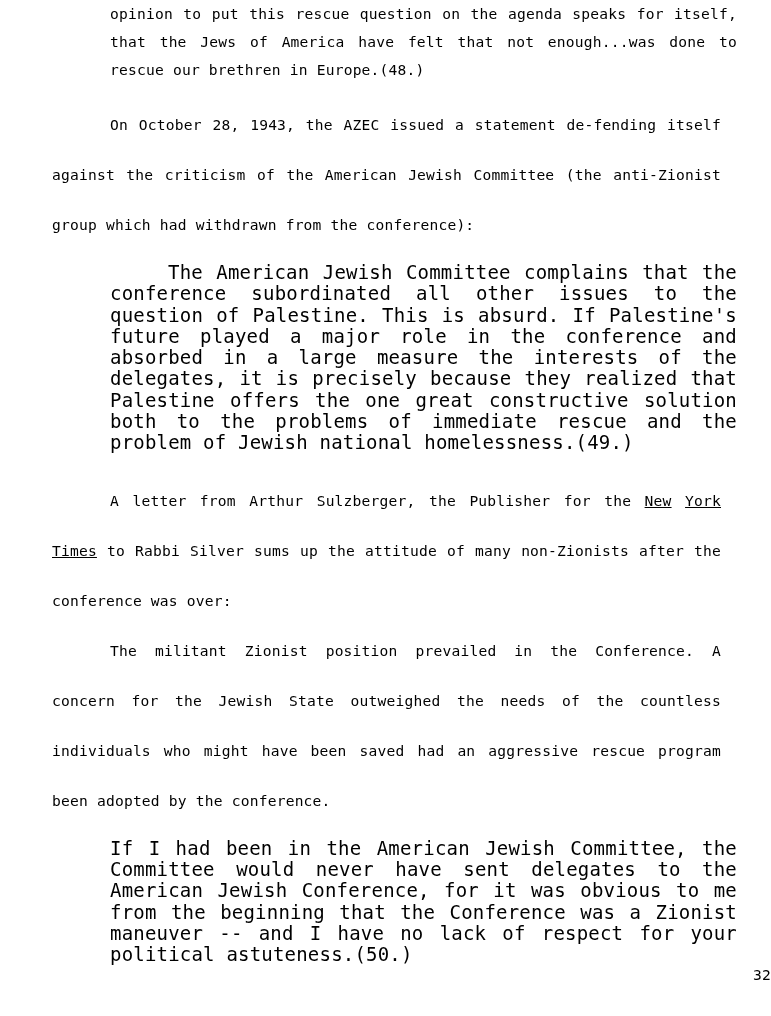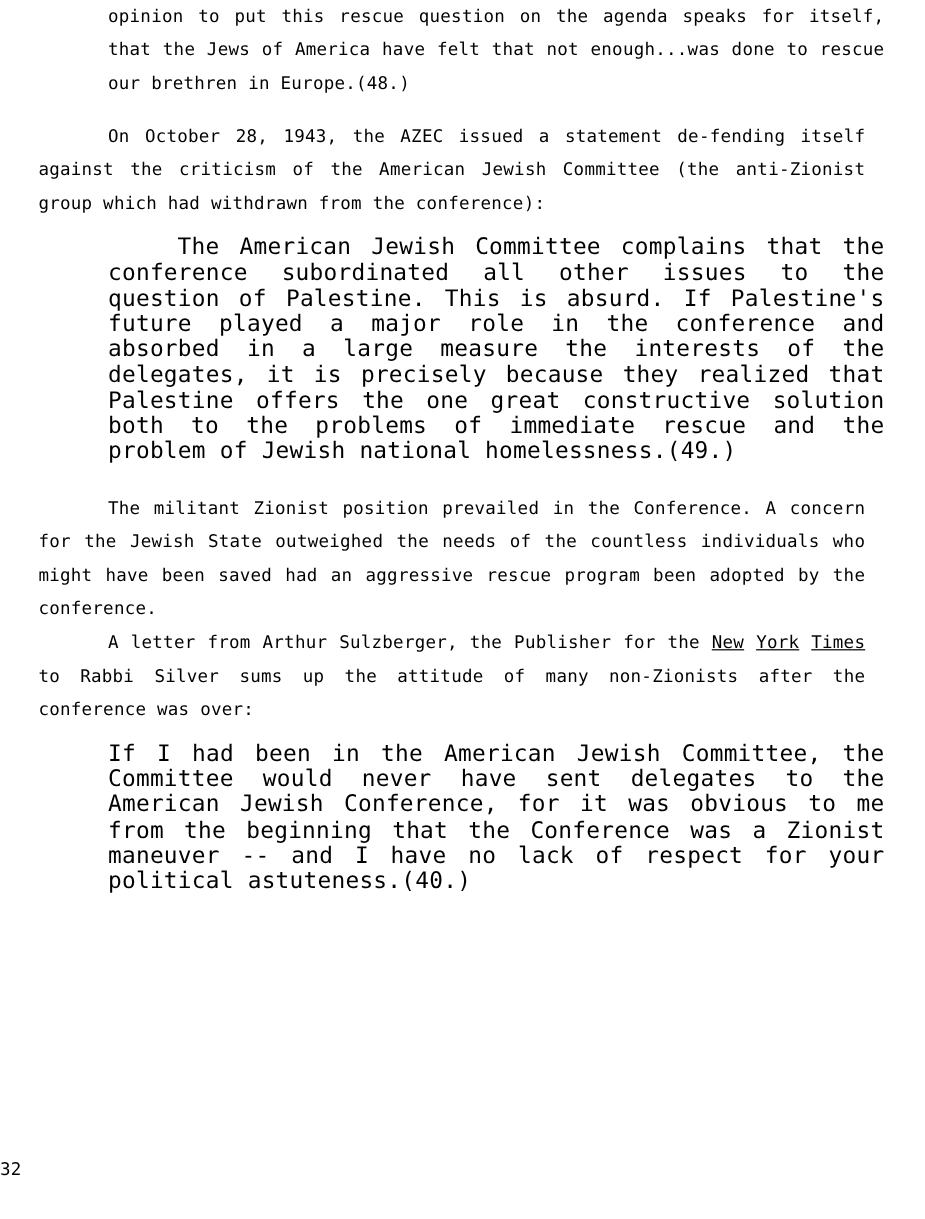--- a/index.html
+++ b/index.html
@@ -13,26 +13,26 @@
     font-family: "DejaVu Sans Mono", monospace;
     color: #000000;
     position: relative;
     overflow: hidden;
   }
   .page {
     position: relative;
     width: 771px;
     height: 858px;
     box-sizing: border-box;
-    padding: 0 34px 0 32px;
+    padding: 0 34px 0 52px;
   }
   
   .body-par {
     font-size: 14.6px;
-    line-height: 28px;
+    line-height: 50px;
     text-align: justify;
     text-justify: inter-word;
     margin: 0 16px 0 0;
     letter-spacing: 0.2px;
     white-space: normal;
   }
   .indent {
     text-indent: 58px;
   }
   
@@ -61,44 +61,44 @@
   .gap-small { height: 10px; }
   .gap-med { height: 16px; }
   u.title-underline {
     text-decoration: underline;
   }
   .page-number {
     position: absolute;
     left: 0;
     right: 0;
     top: 966px;
-    text-align: left;
+    text-align: right;
     font-size: 14.6px;
     font-family: "DejaVu Sans Mono", monospace;
     letter-spacing: 0.2px;
   }
 </style>
 </head>
 <body>
 
 <div class="page">
 
   <div class="top-quote">opinion  to  put  this  rescue  question  on  the  agenda speaks  for  itself,  that  the  Jews  of  America  have  felt that  not  enough...was  done  to  rescue  our  brethren  in Europe.(48.)</div>
 
   <div class="gap-med"></div>
 
   <p class="body-par indent">On  October  28,  1943,  the  AZEC  issued  a  statement  de-fending itself against the criticism of the American  Jewish Committee  (the anti-Zionist group which had withdrawn  from the conference):</p>
 
   <div class="quote first-line-indent">The  American Jewish Committee complains that  the conference   subordinated   all   other   issues   to    the question  of Palestine. This is absurd. If  Palestine's future  played  a  major role  in  the  conference  and absorbed  in  a  large measure  the  interests  of  the delegates,  it is precisely because they realized  that Palestine  offers  the one great  constructive  solution both  to  the  problems  of  immediate  rescue  and  the problem of Jewish national homelessness.(49.)</div>
 
   <div class="gap-small"></div>
 
+  <p class="body-par indent"><span>A  letter from Arthur Sulzberger, the Publisher for  the </span><u class="title-underline"><span>New</span></u> <u class="title-underline"><span>York</span></u> <u class="title-underline"><span>Times</span></u><span> to Rabbi Silver sums up the attitude of  many non-Zionists after the conference was over:</span></p>
+
   <p class="body-par indent">The   militant  Zionist  position  prevailed   in   the Conference.  A concern for the Jewish State  outweighed  the needs of the countless individuals who might have been saved had  an  aggressive  rescue  program  been  adopted  by  the conference.</p>
 
-  <p class="body-par indent"><span>A  letter from Arthur Sulzberger, the Publisher for  the </span><u class="title-underline"><span>New</span></u> <u class="title-underline"><span>York</span></u> <u class="title-underline"><span>Times</span></u><span> to Rabbi Silver sums up the attitude of  many non-Zionists after the conference was over:</span></p>
-
-  <div class="quote">If  I  had been in the American Jewish  Committee,  the Committee  would  never  have  sent  delegates  to   the American  Jewish Conference, for it was obvious  to  me from  the beginning that the Conference was  a  Zionist maneuver  --  and I have no lack of  respect  for  your political astuteness.(40.)</div>
+  <div class="quote">If  I  had been in the American Jewish  Committee,  the Committee  would  never  have  sent  delegates  to   the American  Jewish Conference, for it was obvious  to  me from  the beginning that the Conference was  a  Zionist maneuver  --  and I have no lack of  respect  for  your political astuteness.(50.)</div>
 
   <div class="gap-small"></div>
 
 
   <div class="page-number">32</div>
 </div>
 
 </body></html>

